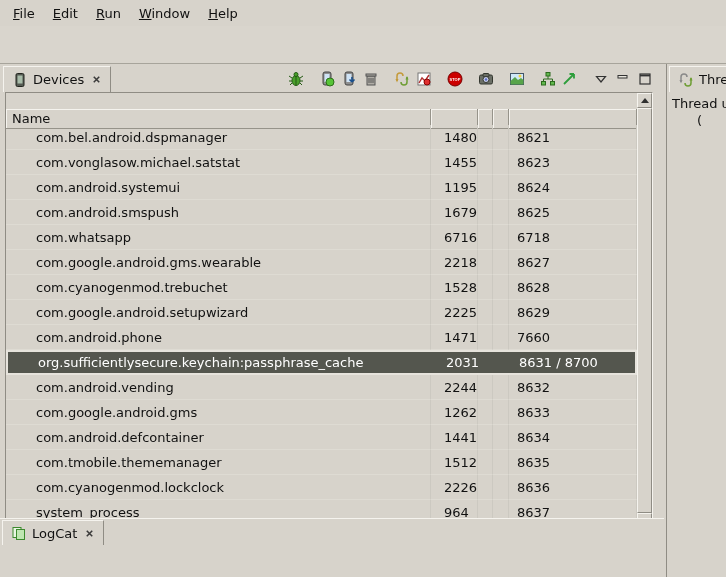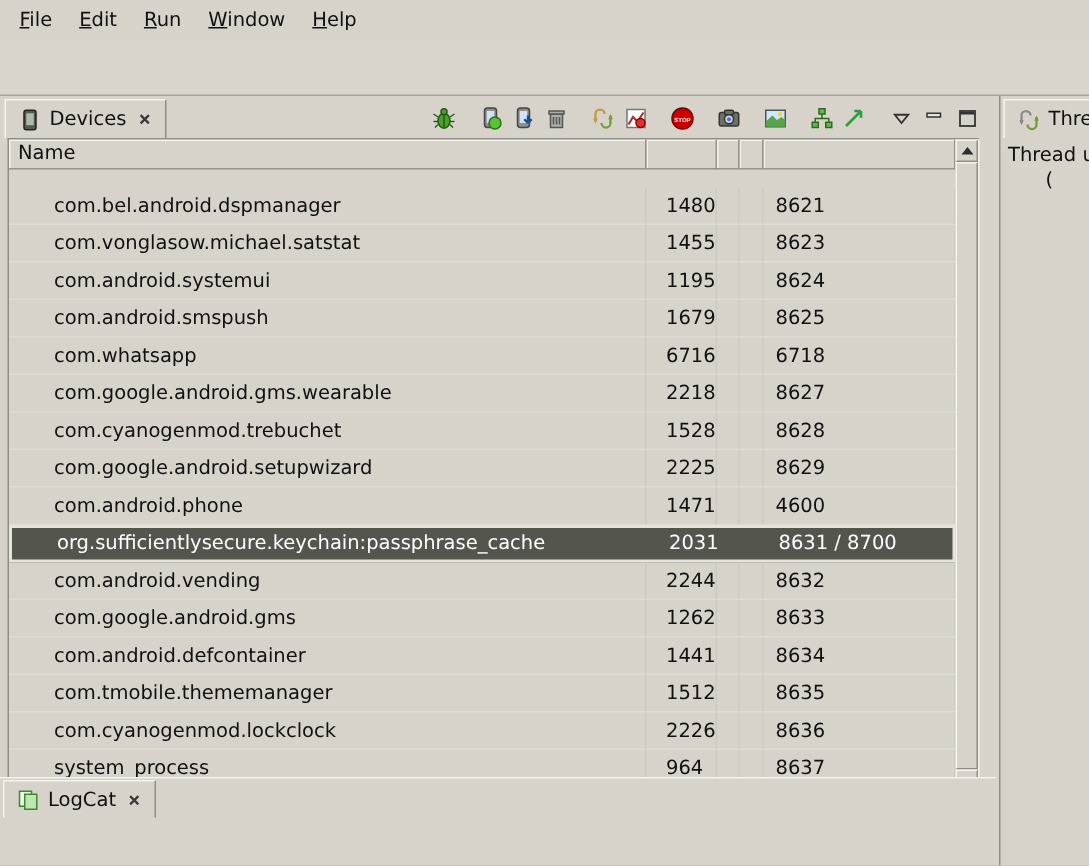--- a/index.html
+++ b/index.html
@@ -26,21 +26,21 @@
   .tab-close svg { width:11px; height:11px; }
 
   .devices-toolbar { position:absolute; right:8px; top:5px; display:flex; align-items:center; }
   .tool-btn { width:22px; height:20px; display:inline-flex; align-items:center; justify-content:center; }
   .tool-btn svg { width:16px; height:16px; }
   .tb-gap { display:inline-block; width:9px; height:18px; }
 
   
   .table-frame { position:absolute; left:5px; top:28px; width:648px; height:452px; background:#d7d3cb;
                  border:1px solid; border-color:#8f8c84 #f5f3ee #f5f3ee #8f8c84; }
-  .table-header { position:absolute; left:0; top:0; width:631px; height:20px; display:flex; background:#d7d3cb; }
+  .table-header { position:absolute; left:0; top:16px; width:631px; height:20px; display:flex; background:#d7d3cb; }
   .th { border-right:1px solid #96938a; border-bottom:1px solid #96938a; box-shadow:inset 1px 1px 0 #f5f3ee;
         display:flex; align-items:center; padding-left:6px; overflow:hidden; }
   .w-name { width:425px; } .w-pid { width:47px; } .w-c3 { width:15px; } .w-c4 { width:16px; } .w-port { flex:1; }
 
   .table-body { position:absolute; left:0; top:20px; width:631px; height:415px; padding-top:12px; overflow:hidden; }
   .table-row { display:flex; height:25px; }
   .td { display:flex; align-items:center; border-right:1px solid #ccc9c1; border-bottom:1px solid #dedbd3;
         overflow:hidden; white-space:nowrap; }
   .td.name { width:425px; padding-left:30px; }
   .td.pid  { width:47px;  padding-left:13px; }
@@ -282,21 +282,21 @@
     <div class="td pid">22250</div>
     <div class="td c3"></div>
     <div class="td c4"></div>
     <div class="td port">8629</div>
   </div>
           <div class="table-row">
     <div class="td name">com.android.phone</div>
     <div class="td pid">1471</div>
     <div class="td c3"></div>
     <div class="td c4"></div>
-    <div class="td port">4600</div>
+    <div class="td port">7660</div>
   </div>
           <div class="table-row selected">
     <div class="td name">org.sufficientlysecure.keychain:passphrase_cache</div>
     <div class="td pid">20311</div>
     <div class="td c3"></div>
     <div class="td c4"></div>
     <div class="td port">8631 / 8700</div>
   </div>
           <div class="table-row">
     <div class="td name">com.android.vending</div>

